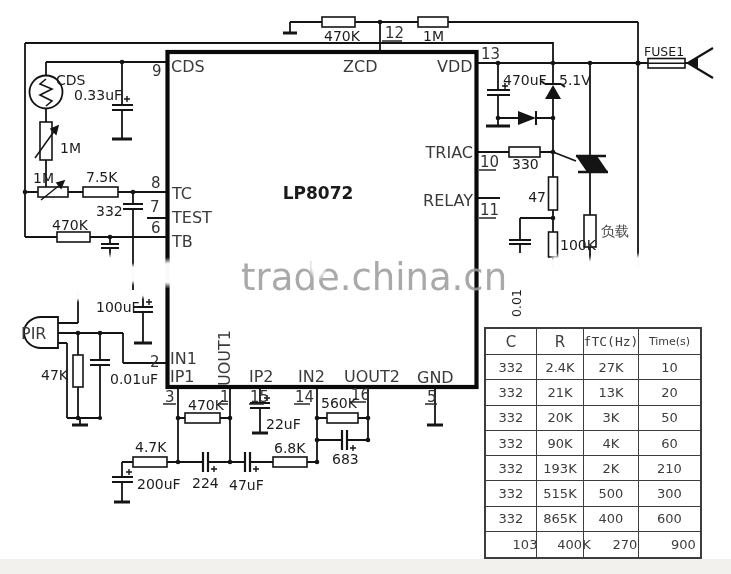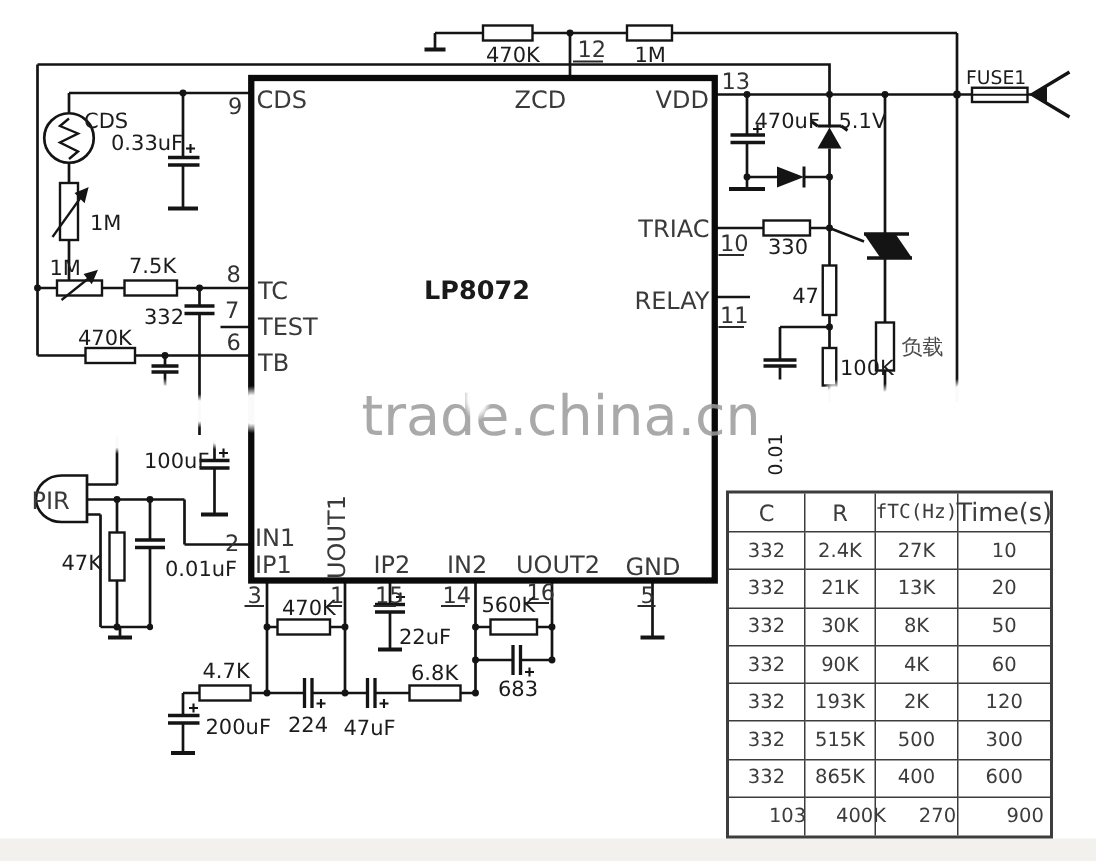--- a/index.html
+++ b/index.html
@@ -21,21 +21,21 @@
           grid-template-columns:51px 47px 55px 61px;
           grid-template-rows:26px repeat(8,25.3px);
           border:2px solid #3d3d3d;background:#fff;}
   .ptable .c{border-right:1.5px solid #3d3d3d;border-bottom:1.5px solid #3d3d3d;
              display:flex;align-items:center;justify-content:center;
              font-size:13px;color:#3c3c3c;}
   .ptable .c:nth-child(4n){border-right:none;}
   .ptable .c:nth-last-child(-n+4){border-bottom:none;padding-left:28px;}
   .ptable .hd{font-size:15px;}
   .ptable .hd-mono{font-family:"DejaVu Sans Mono",monospace;font-size:13px;text-align:center;}
-  .ptable .hd-sm{font-size:17px;}
+  .ptable .hd-sm{font-size:11px;}
 </style>
 </head>
 <body>
 
 <div class="stage">
 
 <svg width="731" height="574" viewBox="0 0 731 574">
 
   <g stroke="#141414" stroke-width="1.8" fill="none">
     <path d="M25,43 H553 V63 M25,43 V237
@@ -289,33 +289,33 @@
   <div class="c">2.4K</div>
   <div class="c">27K</div>
   <div class="c">10</div>
 
   <div class="c">332</div>
   <div class="c">21K</div>
   <div class="c">13K</div>
   <div class="c">20</div>
 
   <div class="c">332</div>
-  <div class="c">30K</div>
-  <div class="c">8K</div>
+  <div class="c">20K</div>
+  <div class="c">3K</div>
   <div class="c">50</div>
 
   <div class="c">332</div>
   <div class="c">90K</div>
   <div class="c">4K</div>
   <div class="c">60</div>
 
   <div class="c">332</div>
   <div class="c">193K</div>
   <div class="c">2K</div>
-  <div class="c">120</div>
+  <div class="c">210</div>
 
   <div class="c">332</div>
   <div class="c">515K</div>
   <div class="c">500</div>
   <div class="c">300</div>
 
   <div class="c">332</div>
   <div class="c">865K</div>
   <div class="c">400</div>
   <div class="c">600</div>

